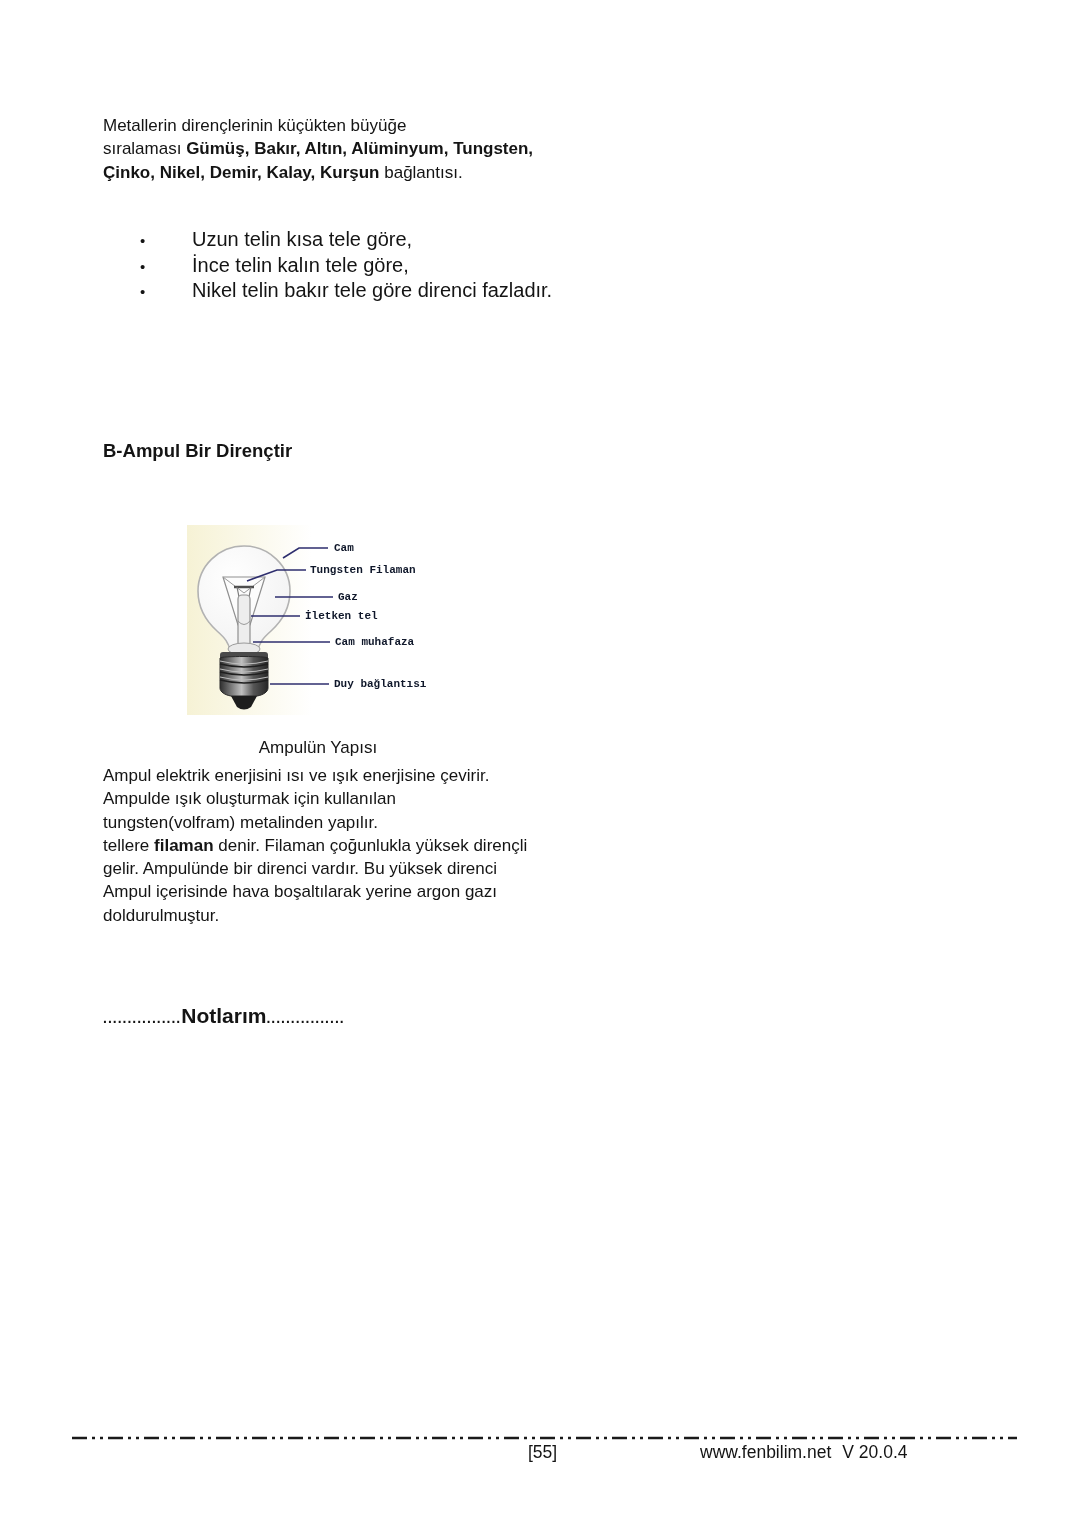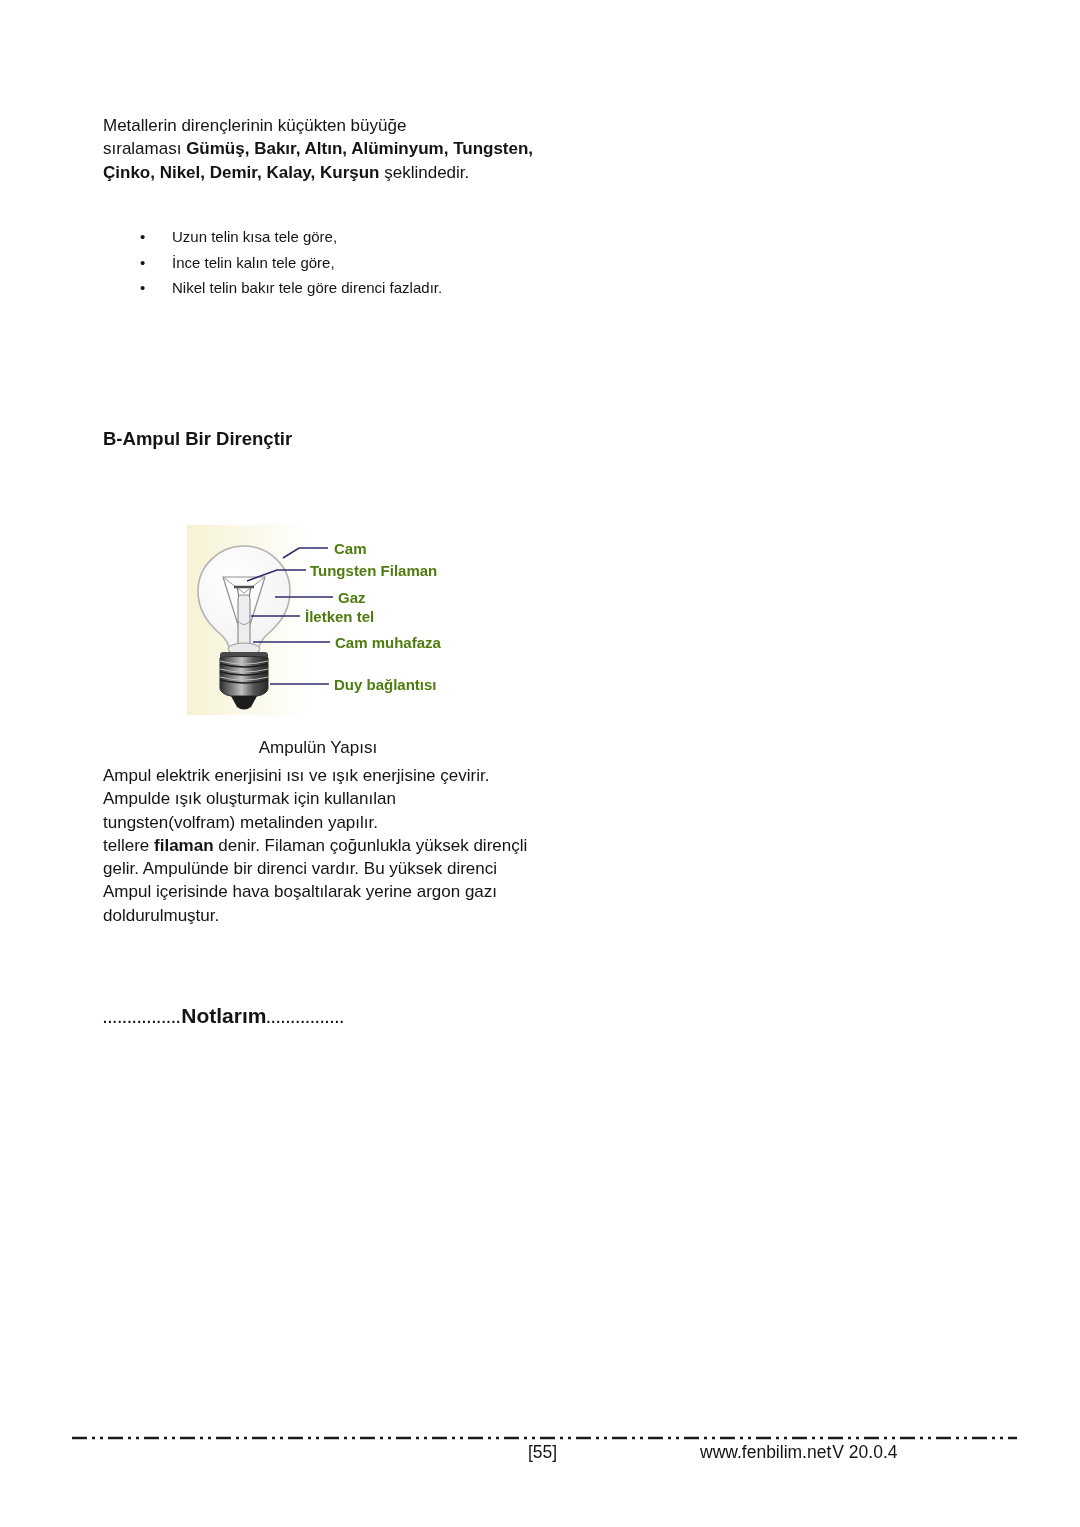--- a/index.html
+++ b/index.html
@@ -12,73 +12,74 @@
     color: #141414;
     overflow: hidden;
   }
   .block { position: absolute; left: 103px; }
   .line { white-space: nowrap; font-size: 17px; line-height: 23.3px; }
   .b { font-weight: bold; }
   .it { font-style: italic; }
 
   .bullets .brow { display: flex; align-items: baseline; height: 25.6px; }
   .bullets .dot { width: 32px; padding-left: 37px; font-size: 15px; }
-  .bullets .btext { font-size: 15px; white-space: nowrap; }
+  .bullets .btext { font-size: 20px; white-space: nowrap; margin-left: 20px; }
 
   .heading { position: absolute; left: 103px; font-size: 18.5px; font-weight: bold; white-space: nowrap; }
 
   .figure { position: absolute; left: 187px; top: 525px; width: 310px; height: 190px; }
   .flabel {
     position: absolute;
     transform: translateY(-50%);
-    font-size: 15px;
+    font-size: 11px;
     font-weight: bold;
-    color: #4d7c0f;
+    color: #0f172a;
     white-space: nowrap;
+    font-family: Liberation Mono, monospace;
   }
   .caption { position: absolute; left: 187px; top: 738px; width: 262px; text-align: center; font-size: 17px; white-space: nowrap; }
 
   .notline { position: absolute; left: 103px; top: 1004px; display: flex; align-items: baseline; white-space: nowrap; }
   .notline .dots { font-size: 14px; font-weight: bold; letter-spacing: 1px; }
   .notline .nlabel { font-size: 21px; font-weight: bold; }
 
   .footer-sep { position: absolute; left: 72px; top: 1427px; }
   .footer-text { position: absolute; top: 1442px; font-size: 17.5px; white-space: nowrap; }
   .pageno { left: 528px; width: 90px; text-align: left; }
   .siteinfo { left: 700px; }
-  .siteinfo .ver { margin-left: 1px; }
+  .siteinfo .ver { margin-left: 11px; }
 </style>
 </head>
 <body>
 
 <div class="page">
 
   <div class="block" style="top:114px">
     <div class="line"><span>Metallerin dirençlerinin küçükten büyüğe</span></div>
     <div class="line"><span>sıralaması </span><span class="b">Gümüş, Bakır, Altın, Alüminyum, Tungsten,</span></div>
-    <div class="line"><span class="b">Çinko, Nikel, Demir, Kalay, Kurşun</span><span> şeklindedir.</span></div>
+    <div class="line"><span class="b">Çinko, Nikel, Demir, Kalay, Kurşun</span><span> bağlantısı.</span></div>
   </div>
 
   <div class="block bullets" style="top:228px; left:103px">
     <div class="brow">
       <span class="dot">•</span>
       <span class="btext">Uzun telin kısa tele göre,</span>
     </div>
     <div class="brow">
       <span class="dot">•</span>
       <span class="btext">İnce telin kalın tele göre,</span>
     </div>
     <div class="brow">
       <span class="dot">•</span>
       <span class="btext">Nikel telin bakır tele göre direnci fazladır.</span>
     </div>
   </div>
 
 
-  <div class="heading" style="top:428px">B-Ampul Bir Dirençtir</div>
+  <div class="heading" style="top:440px">B-Ampul Bir Dirençtir</div>
 
   <div class="figure">
     <svg width="310" height="190" viewBox="0 0 310 190">
       <defs>
         <linearGradient id="figbg" x1="0" y1="0" x2="1" y2="0">
           <stop offset="0" stop-color="#f6f2d5"></stop>
           <stop offset="1" stop-color="#ffffff"></stop>
         </linearGradient>
         <radialGradient id="glass" cx="0.38" cy="0.32" r="0.85">
           <stop offset="0" stop-color="#ffffff"></stop>

